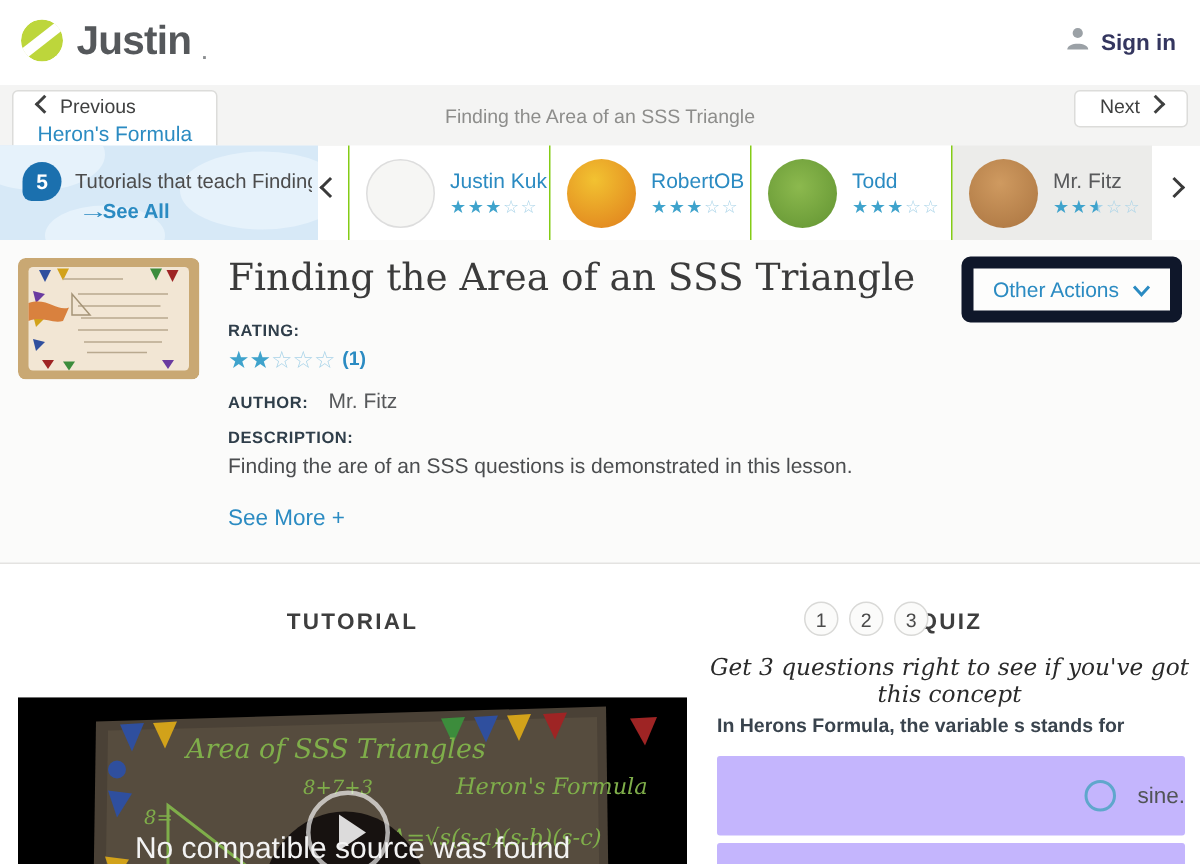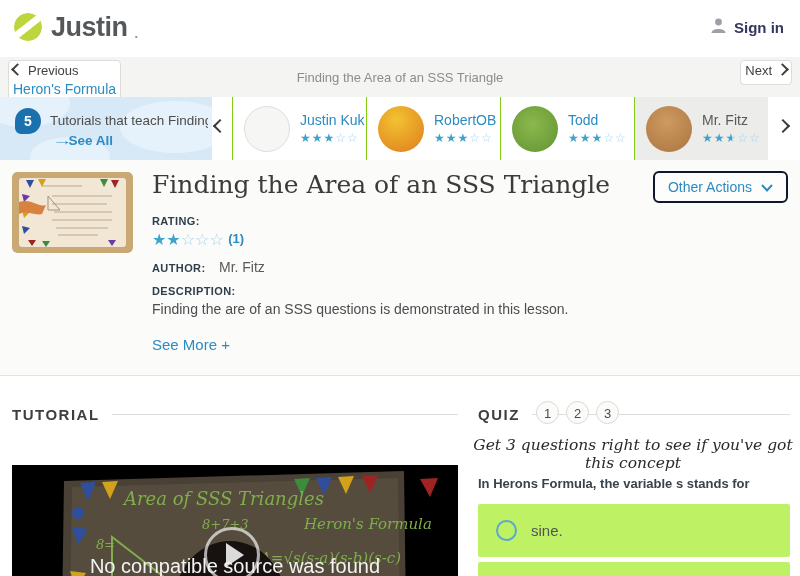--- a/index.html
+++ b/index.html
@@ -9,21 +9,21 @@
   }
   
   .header{position:absolute;top:0;left:0;right:0;height:57px;background:#fff;border-bottom:1px solid #ececec;}
   .brand{position:absolute;left:12px;top:9px;display:flex;align-items:flex-start;gap:7px;cursor:pointer;}
   .brand-txt{font-size:27px;font-weight:bold;color:#55585b;letter-spacing:-0.5px;line-height:36px;}
   .brand-dot{font-size:13px;color:#8a8d90;font-weight:bold;align-self:flex-end;line-height:30px;}
   .signin{position:absolute;right:16px;top:17px;display:flex;align-items:center;gap:7px;cursor:pointer;}
   .signin-label{font-size:15px;font-weight:bold;color:#34365f;}
   
   .nav{position:absolute;top:57px;left:0;right:0;height:40px;background:#f4f4f3;border-bottom:1px solid #e2e2e0;}
-  .nav-box{position:absolute;top:3px;background:#fff;border:1px solid #dcdcda;border-radius:4px;padding:2px 4px 4px;line-height:1.3;}
+  .nav-box{position:absolute;top:3px;background:#fff;border:1px solid #dcdcda;border-radius:4px;padding:2px 16px 4px;line-height:1.3;}
   .nav-box .l1{font-size:13px;color:#3f4040;}
   .nav-box .l2{font-size:14px;color:#2b8bc2;cursor:pointer;}
   .nav-prev{left:8px;}
   .nav-next{right:8px;text-align:center;}
   .nav-title{position:absolute;left:200px;right:200px;top:13px;text-align:center;font-size:13px;color:#8d8d8b;}
   .chev{display:inline-block;width:7px;height:7px;border:solid #3f4040;border-width:2px 0 0 2px;vertical-align:1px;}
   .chev.left{transform:rotate(-45deg);margin-right:6px;}
   .chev.right{transform:rotate(135deg);margin-left:6px;}
   
   .strip{position:absolute;top:97px;left:0;right:0;height:63px;background:#fff;border-bottom:1px solid #dfdedc;}
@@ -48,43 +48,43 @@
   .card.selected .name{color:#58595b;}
   .stars{font-size:12px;letter-spacing:1px;white-space:nowrap;}
   .stars .full{color:#3fa3cc;}
   .stars .empty{color:#a8d3e8;}
   .stars .half{background:linear-gradient(90deg,#3fa3cc 55%,#a8d3e8 55%);-webkit-background-clip:text;background-clip:text;color:transparent;}
   
   .lesson{position:absolute;top:160px;left:0;right:0;height:215px;background:#fbfbfa;border-bottom:1px solid #e4e3e1;}
   .thumb{position:absolute;left:12px;top:12px;width:121px;height:81px;border-radius:5px;overflow:hidden;}
   .lesson-title{position:absolute;left:152px;top:10px;font-family:"DejaVu Serif",serif;font-size:25px;font-weight:500;color:#3b3b3b;}
   .other-actions{position:absolute;right:12px;top:11px;display:flex;align-items:center;gap:9px;
-    border:2px solid #0f172a;border-radius:6px;background:#fdfdfc;color:#2b8bc2;font-size:14px;
+    border:8px solid #0f172a;border-radius:6px;background:#fdfdfc;color:#2b8bc2;font-size:14px;
     padding:6px 13px;cursor:pointer;}
   .meta{position:absolute;left:152px;top:55px;width:560px;}
   .meta-label{font-size:11px;font-weight:bold;color:#2f3e4a;letter-spacing:.4px;}
   .rating-line{margin:3px 0 9px;}
   .rating-line .stars{font-size:16px;letter-spacing:0;}
   .rating-count{font-size:13px;color:#2b8bc2;font-weight:bold;cursor:pointer;vertical-align:2px;}
   .author-row{margin-bottom:9px;}
   .author-val{font-size:14px;color:#57595b;margin-left:9px;}
   .desc-text{font-size:14px;color:#4b4d4f;margin-top:4px;}
   .see-more{margin-top:19px;font-size:15px;color:#2b8bc2;cursor:pointer;}
   
-  .section-head{position:absolute;display:flex;align-items:center;gap:12px;}
+  .section-head{position:absolute;display:flex;align-items:center;gap:12px;flex-direction:column;}
   .section-title{font-size:15px;font-weight:bold;letter-spacing:1.5px;color:#3e3e3e;white-space:nowrap;}
   .rule{flex:1;height:1px;background:#dcdcda;}
   .tut-head{left:12px;top:406px;width:446px;}
   .quiz-head{left:478px;top:406px;width:312px;}
   .quiz-steps{position:absolute;left:536px;top:401px;display:flex;gap:7px;z-index:2;}
   .step{width:23px;height:23px;border-radius:50%;background:#fbfbfa;border:1px solid #d9d9d7;
     color:#4b4b4b;font-size:13px;text-align:center;line-height:23px;box-sizing:border-box;}
   .quiz-tagline{position:absolute;left:468px;top:436px;width:330px;text-align:center;font-size:15.5px;color:#2a2a2a;}
   .quiz-question{position:absolute;left:478px;top:476px;width:312px;font-size:13px;font-weight:bold;color:#39434d;}
-  .option{position:absolute;left:478px;width:312px;background:#bef264;border-radius:2px;display:flex;align-items:center;gap:14px;padding-left:18px;box-sizing:border-box;cursor:pointer;}
+  .option{position:absolute;left:478px;width:312px;background:#c4b5fd;border-radius:2px;display:flex;align-items:center;gap:14px;padding-left:18px;box-sizing:border-box;cursor:pointer;justify-content:flex-end;}
   .option1{top:504px;height:53px;}
   .option2{top:562px;height:40px;}
   .radio{width:17px;height:17px;border:2px solid #5fa7cc;border-radius:50%;background:transparent;flex:none;}
   .option-label{font-size:15px;color:#515456;}
   
   .video{position:absolute;left:12px;top:465px;width:446px;height:150px;background:#000;overflow:hidden;}
   .video svg{display:block;}
   .caption{position:absolute;left:0;right:0;top:90px;text-align:center;font-size:20px;color:#f3f3f3;z-index:2;}
   .playbtn{position:absolute;left:192px;top:62px;width:56px;height:56px;border:3px solid rgba(255,255,255,.65);
     border-radius:50%;box-sizing:border-box;cursor:pointer;z-index:1;}

